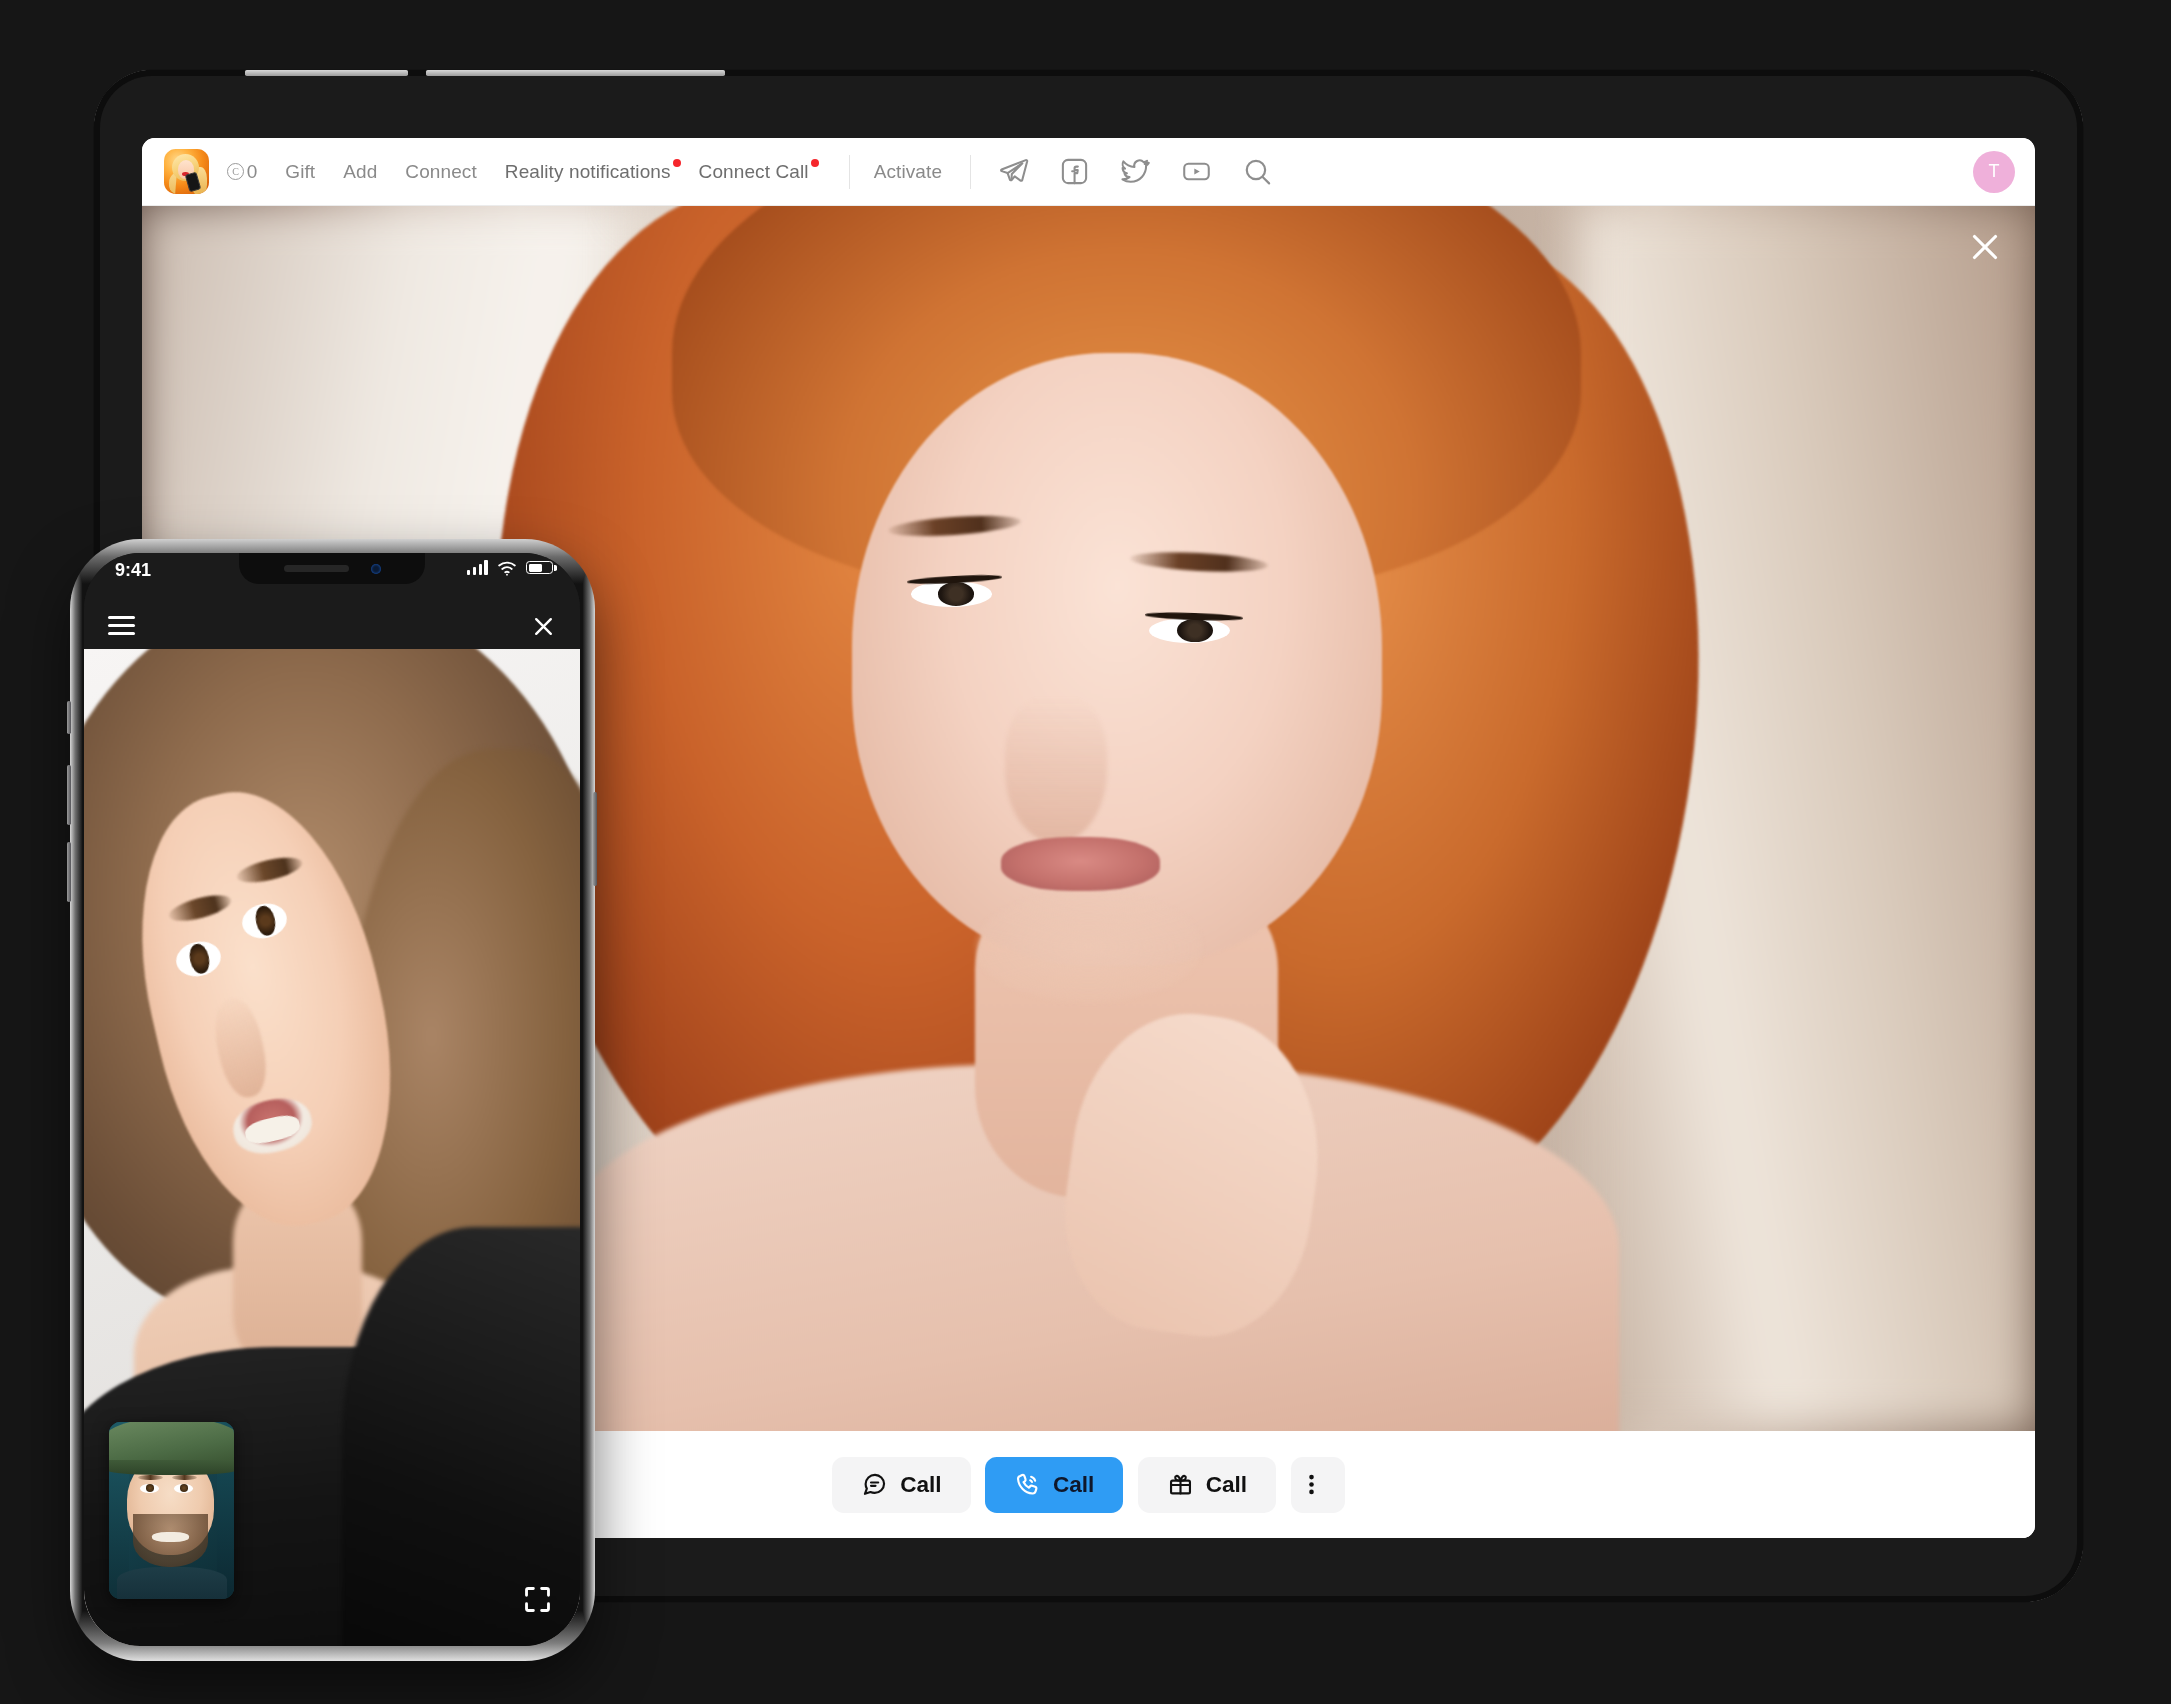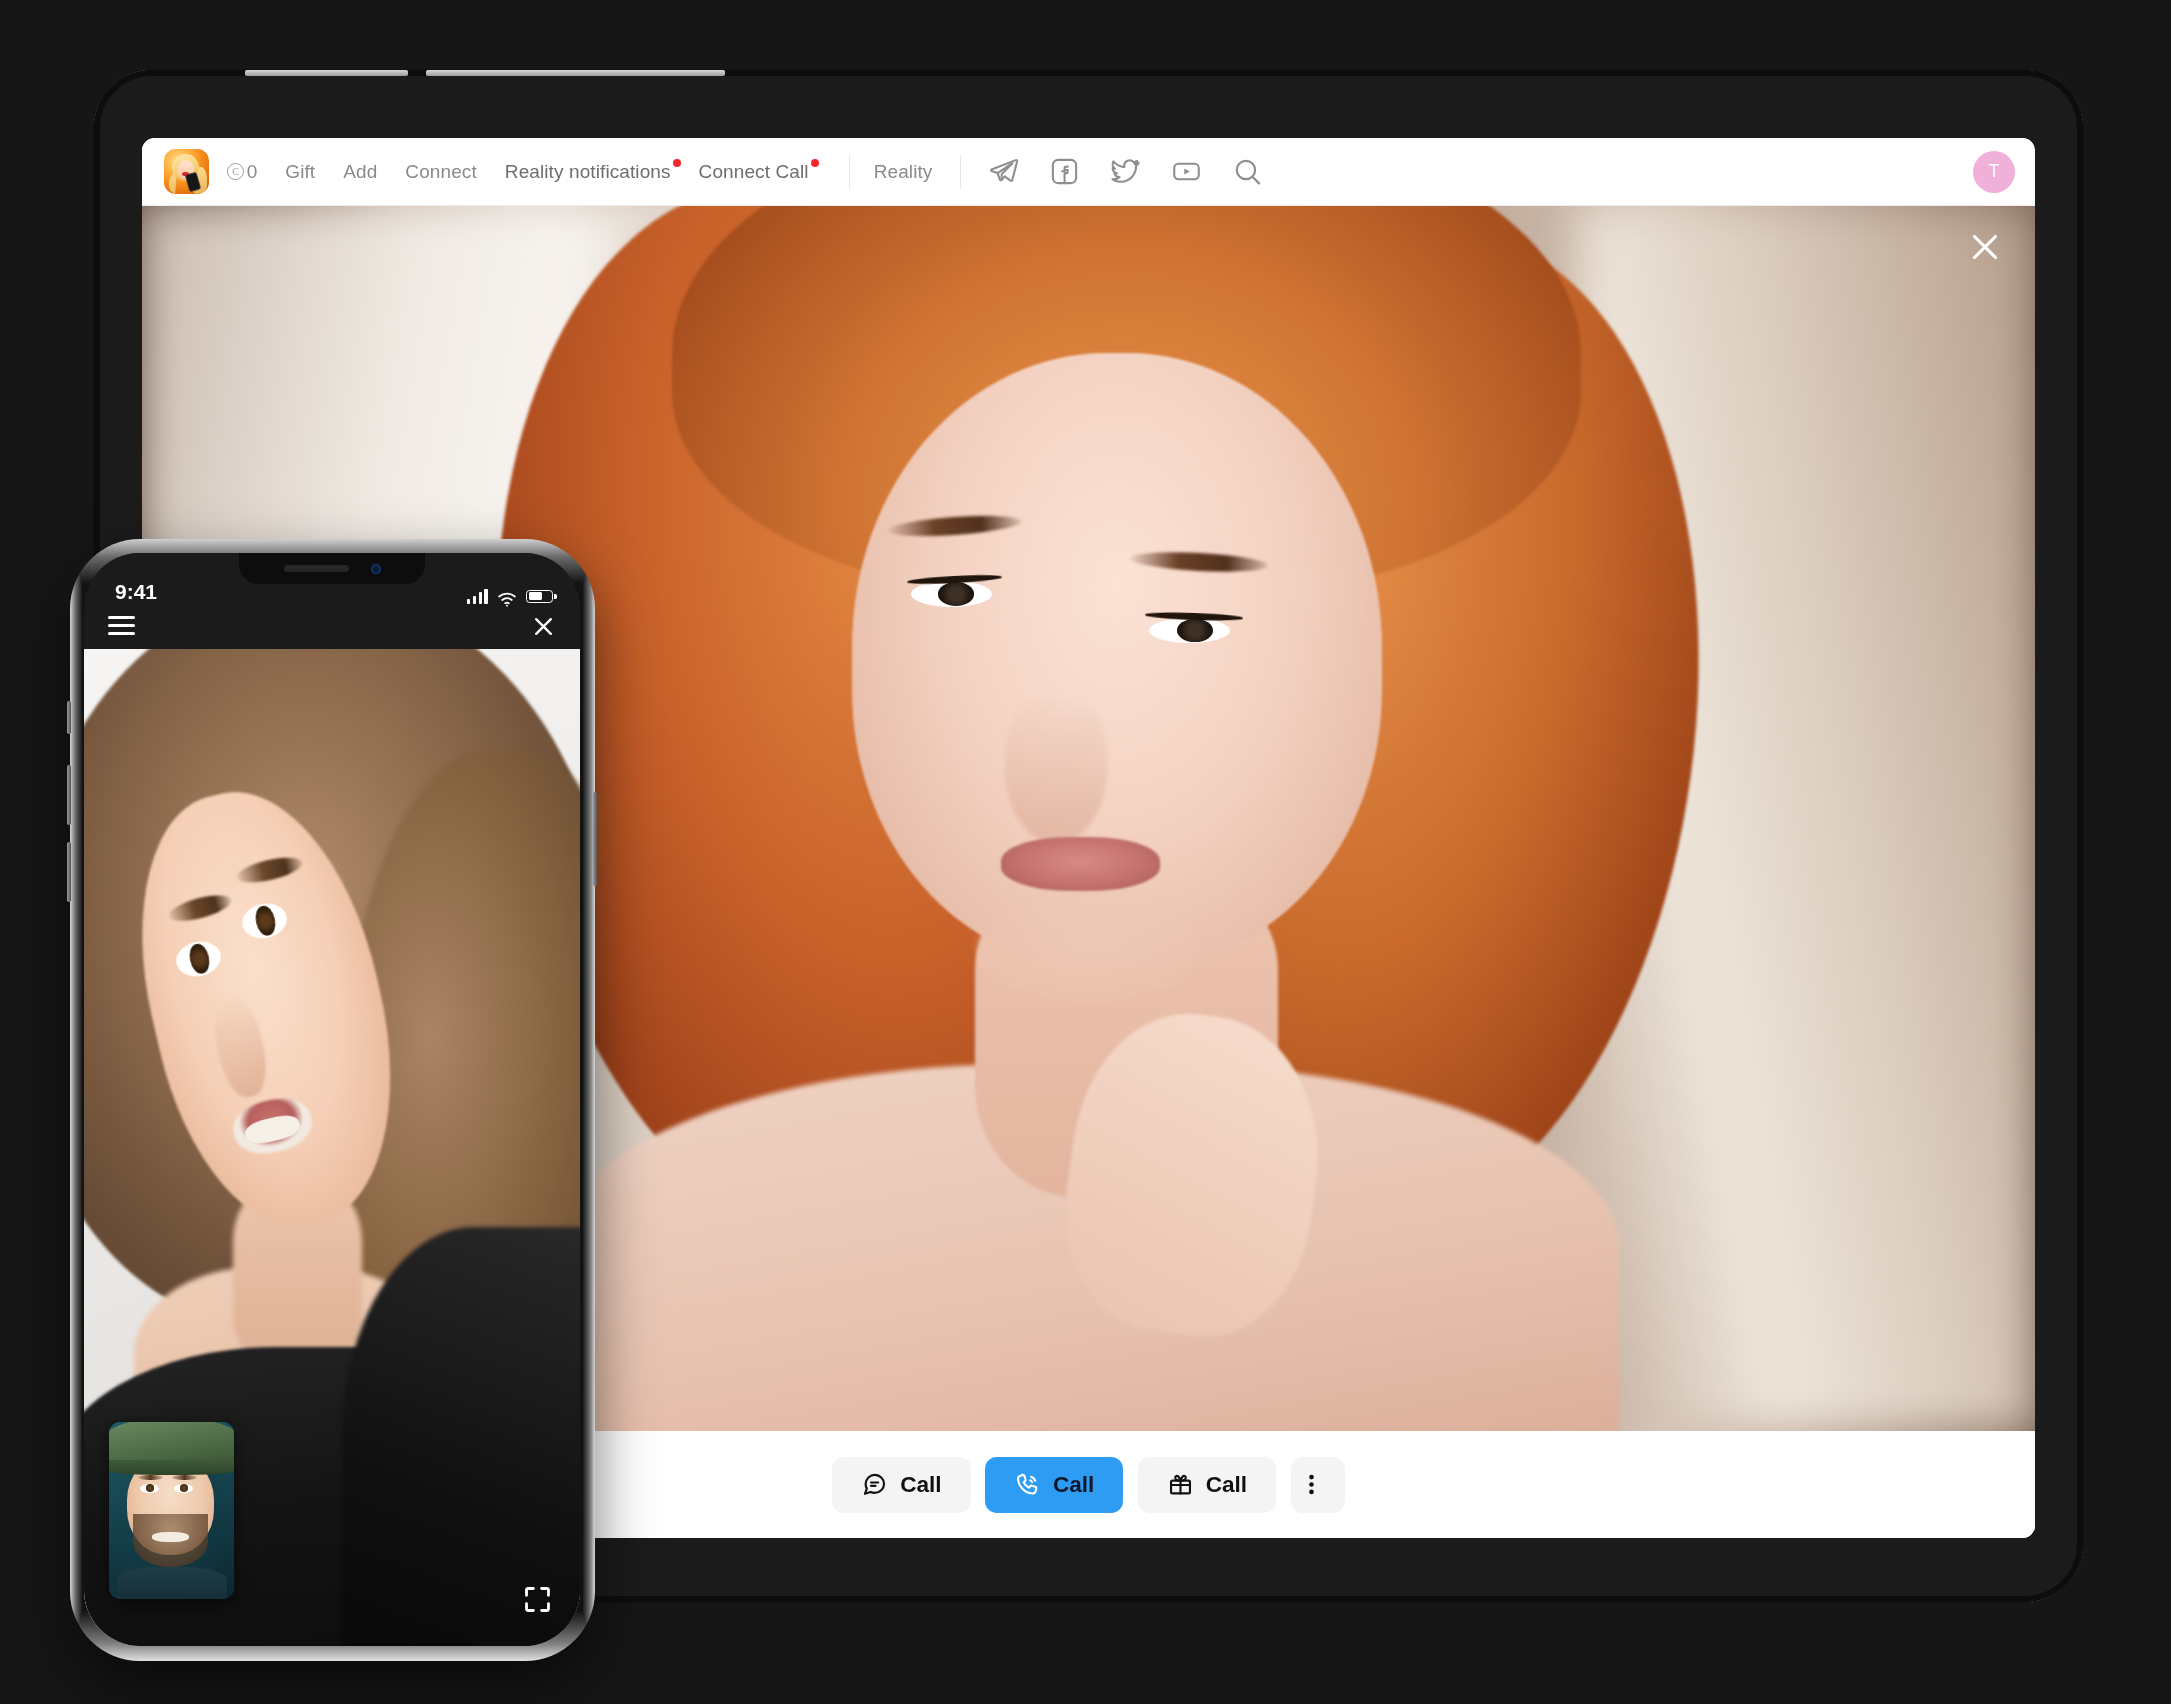--- a/index.html
+++ b/index.html
@@ -385,24 +385,24 @@
     width:65px;height:6.3px;border-radius:3.6px;background:#262626;
   }
   #notch .cam{
     width:10px;height:10px;border-radius:50%;
     background:#0a1a33;
     box-shadow:inset 0 0 2.7px #1f66d6;
   }
   #statusbar{
     flex:none;
     height:51px;
-    display:flex;align-items:flex-end;
-    padding:19px 27px 0 31px;
+    display:flex;align-items:flex-start;
+    padding:7px 27px 0 31px;
     color:#fff;
-    font-size:21px;
+    font-size:18px;
     font-weight:bold;
     background:#1b1b1b;
     position:relative; z-index:5;
   }
   #sb-time{ flex:none; }
   #sb-right{ margin-left:auto; display:flex; align-items:center; gap:9px;}
   .bars{ display:flex; align-items:flex-end; gap:2.3px; height:15.4px;}
   .bars i{ width:3.6px; background:#fff; border-radius:0.9px; display:block;}
   .bars i:nth-child(1){height:5.4px;}
   .bars i:nth-child(2){height:8.1px;}
@@ -610,21 +610,21 @@
         <span class="dot-badge" style="background: rgb(245, 38, 44);"></span>
       </div>
       <div class="nav-link dark">
         <span>Connect Call</span>
         <span class="dot-badge" style="background: rgb(245, 38, 44);"></span>
       </div>
 
       <div class="nav-sep" style="margin-left:12.7px"></div>
 
       <div class="nav-link">
-        <span>Reality</span>
+        <span>Activate</span>
       </div>
 
       <div class="nav-sep"></div>
 
       <div id="social">
         <span class="sicon">
           <svg viewBox="0 0 24 24" fill="none" stroke="currentColor" stroke-width="1.6" stroke-linecap="round" stroke-linejoin="round">
             <path d="M21.5 3.2 2.8 10.4c-.6.23-.58 1.1.03 1.3l4.6 1.5 1.8 5.1c.2.56.92.7 1.3.25l2.4-2.8 4.5 3.3c.5.37 1.22.1 1.35-.5L22.6 4.1c.13-.6-.5-1.1-1.1-.9z"></path>
             <path d="M7.43 13.2 18.9 5.6l-8.2 8.3-.27 4.1"></path>
           </svg>

